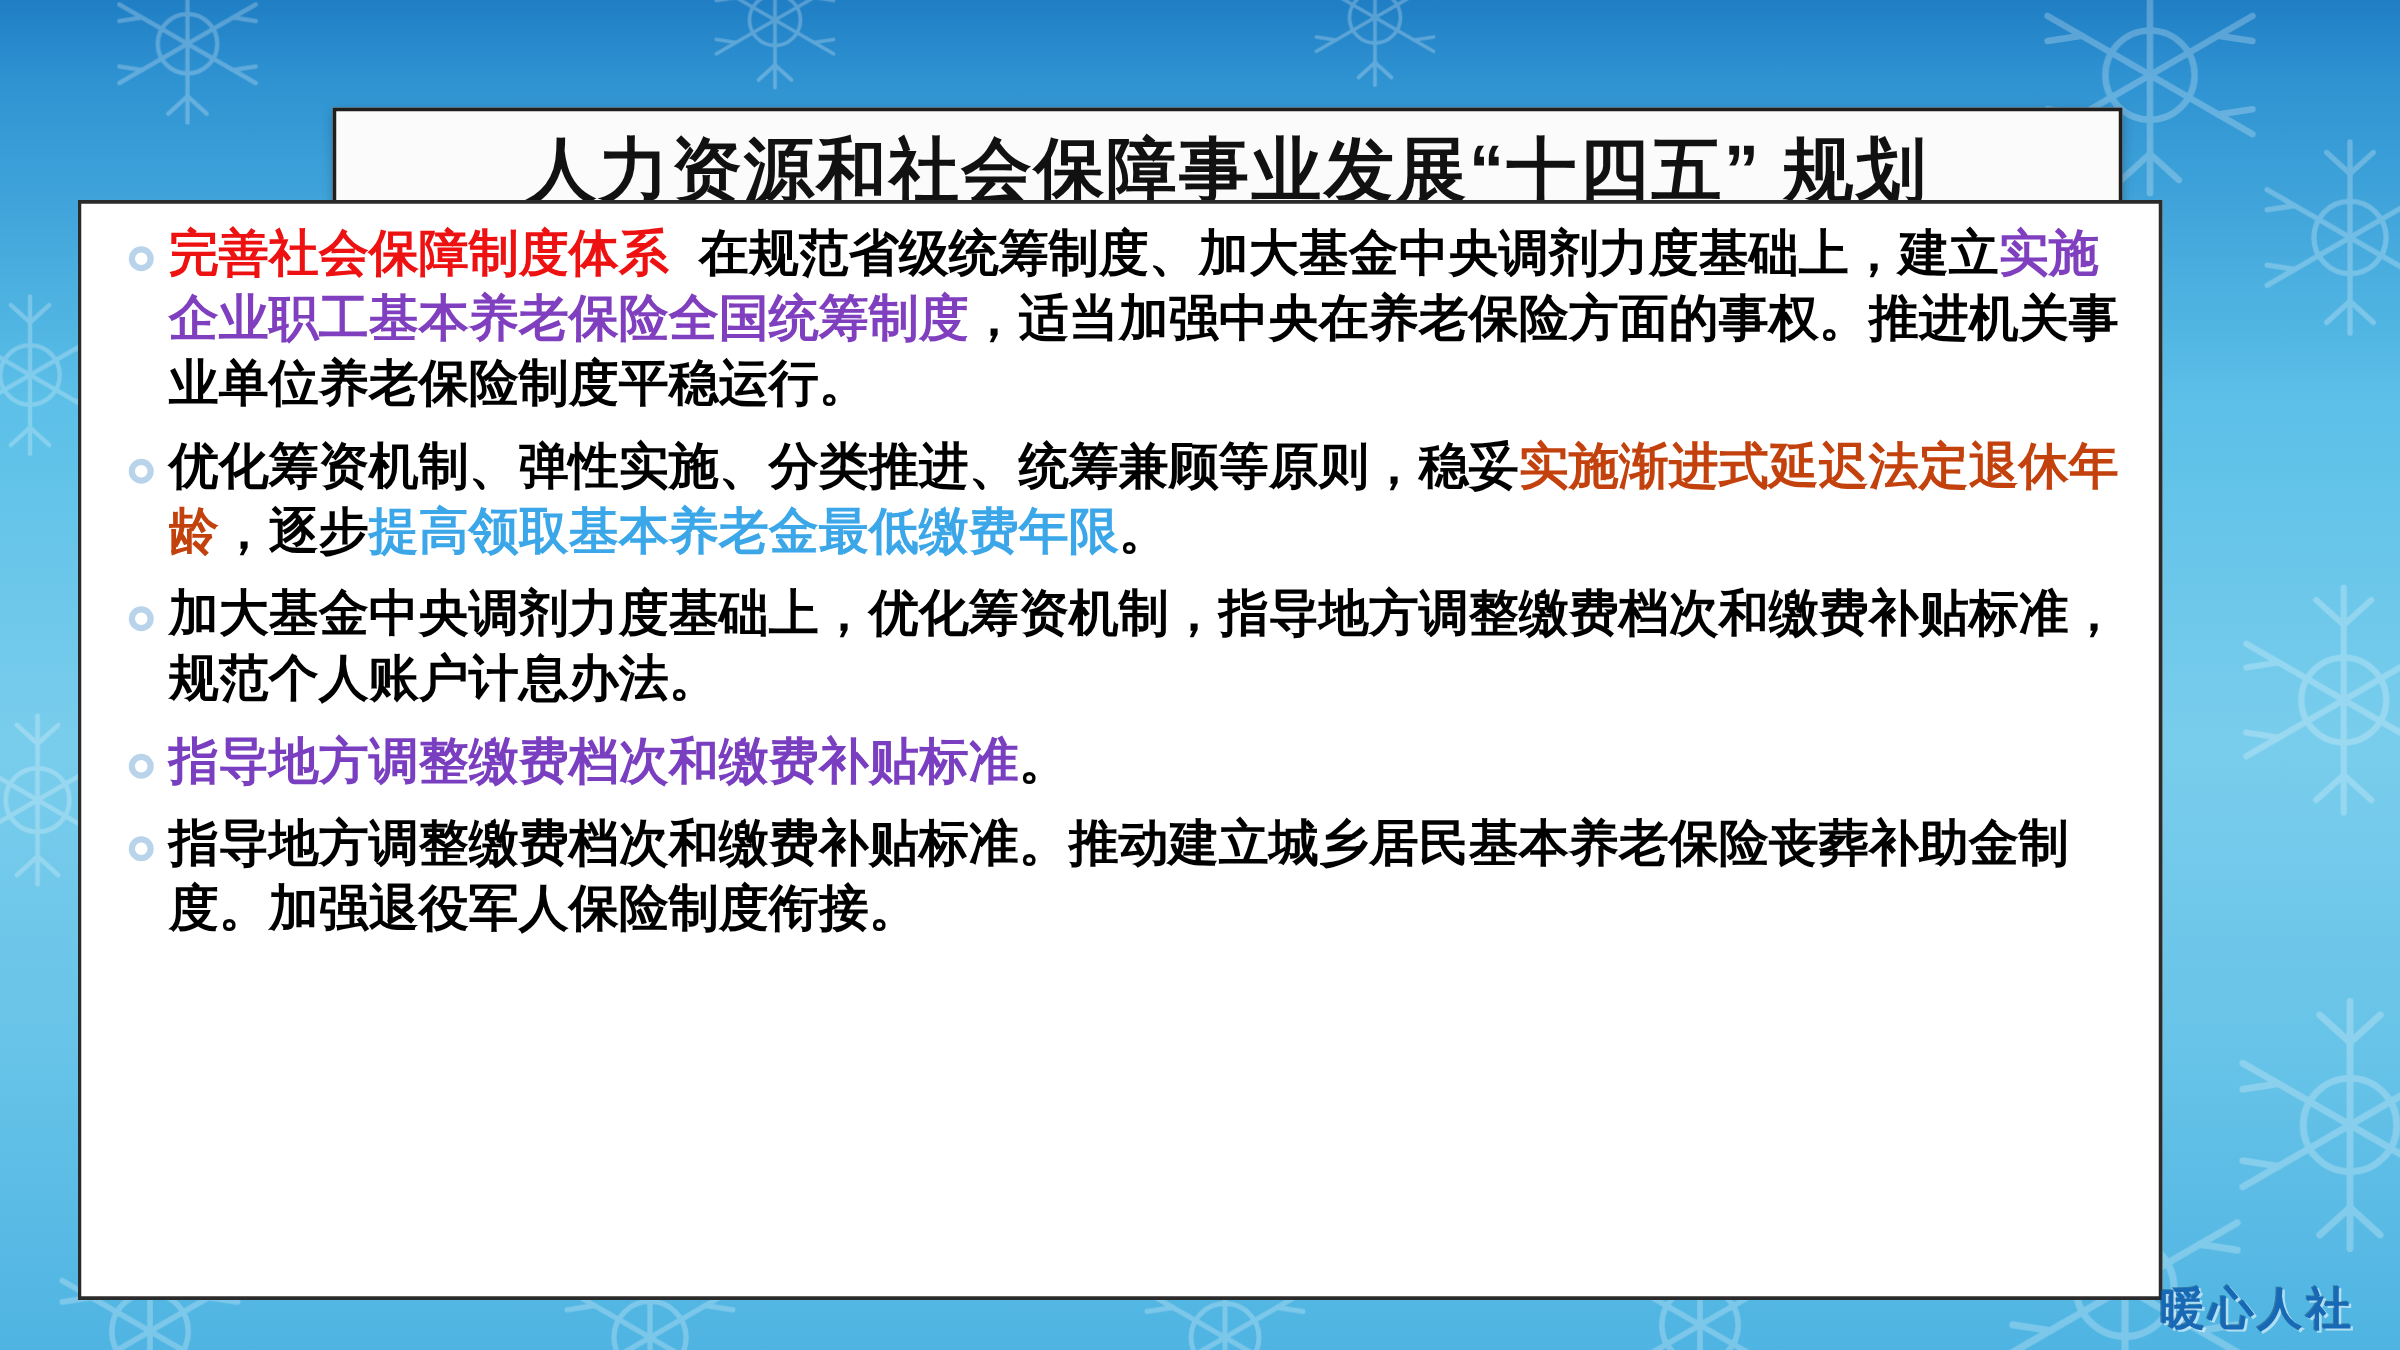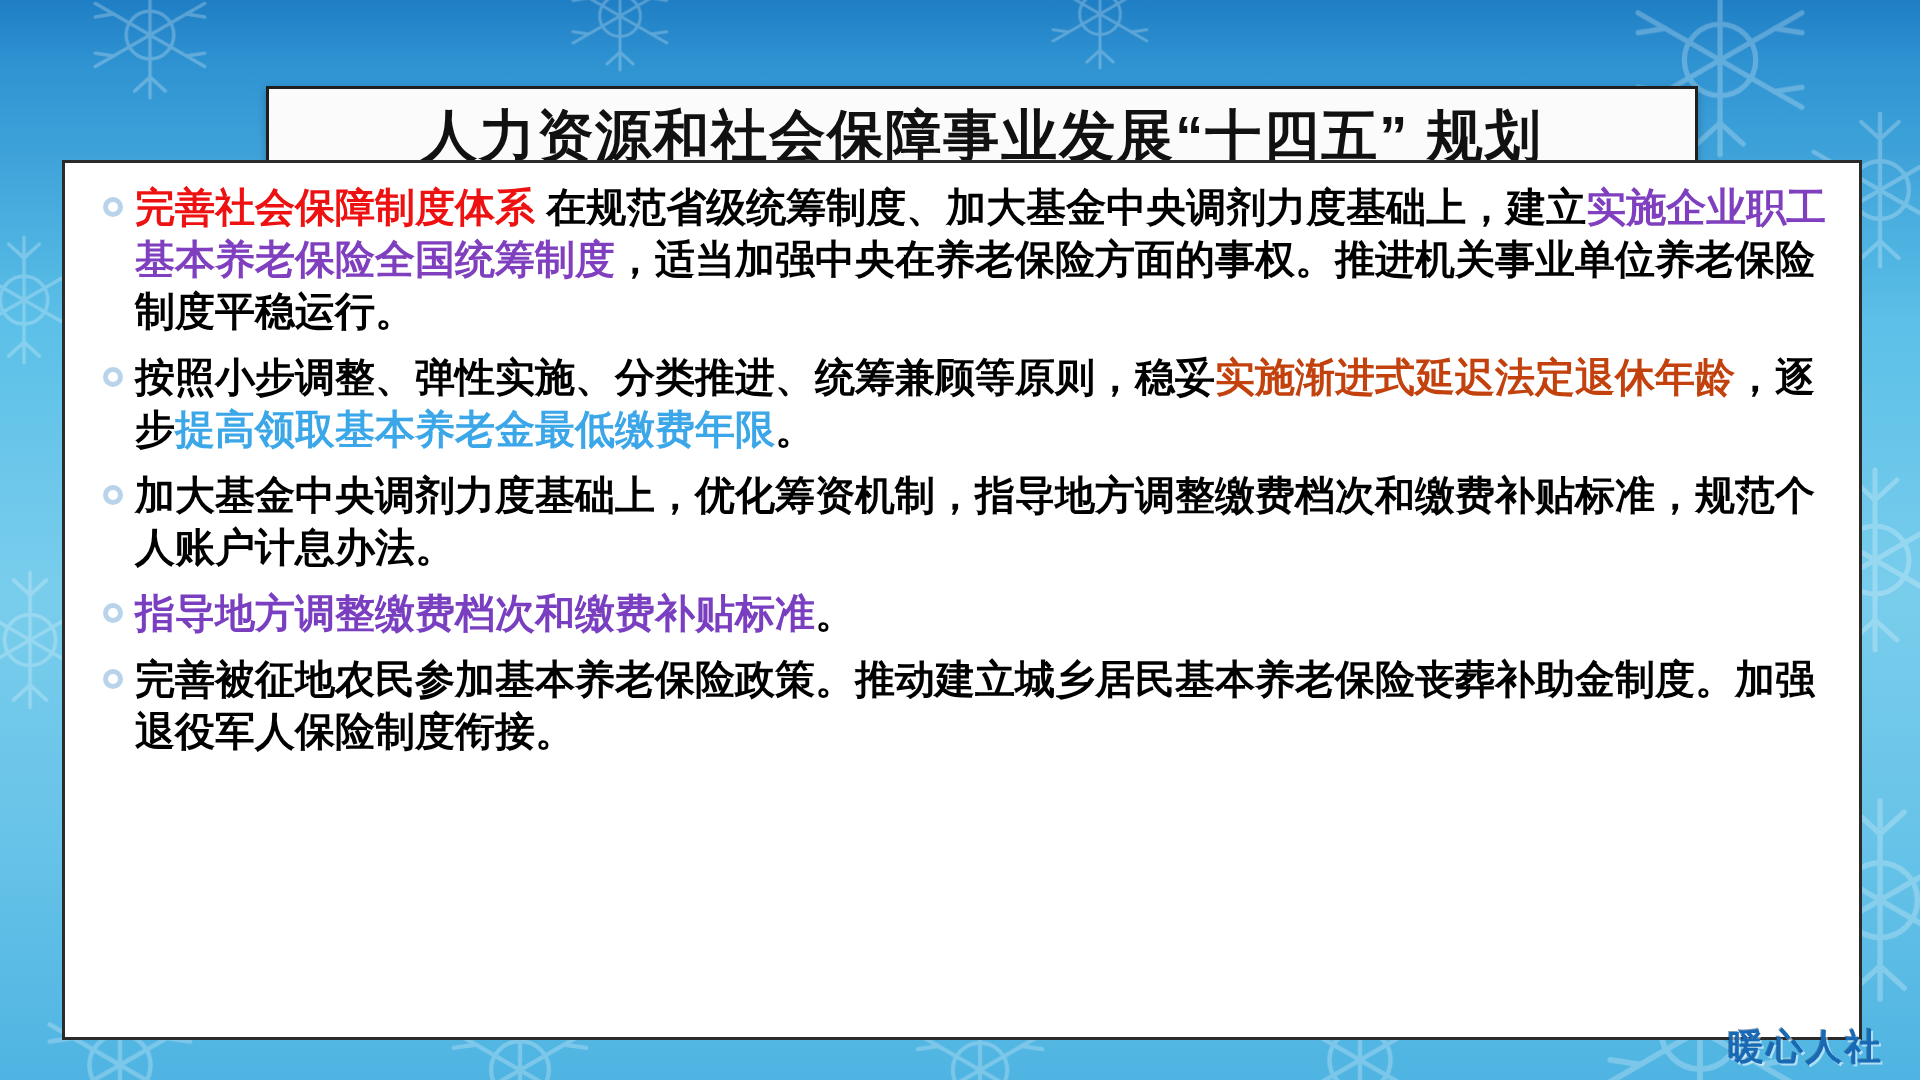--- a/index.html
+++ b/index.html
@@ -55,27 +55,28 @@
     letter-spacing: 2px;
     white-space: nowrap;
     line-height: 1;
   }
 
   
   #content-box {
     position: absolute;
     left: 62px;
     top: 160px;
-    width: 1800px;
+    width: 1668px;
     height: 880px;
     background: #ffffff;
     border: 3px solid #2b2b2b;
     box-sizing: border-box;
     padding: 18px 26px 24px 26px;
     overflow: hidden;
+    font-family: Liberation Mono, monospace;
   }
 
   .bullet-row {
     display: flex;
     align-items: flex-start;
     margin-bottom: 14px;
   }
   .bullet-marker {
     flex: 0 0 auto;
     width: 44px;
@@ -171,38 +172,38 @@
         <div class="bullet-row">
           <div class="bullet-marker">
             <div class="ring"></div>
           </div>
           <div class="bullet-text"><span class="c-red">完善社会保障制度体系</span><span class="c-black">  </span><span class="c-black">在规范省级统筹制度、加大基金中央调剂力度基础上，建立</span><span class="c-purple">实施企业职工基本养老保险全国统筹制度</span><span class="c-black">，适当加强中央在养老保险方面的事权。推进机关事业单位养老保险制度平稳运行。</span></div>
         </div>
         <div class="bullet-row">
           <div class="bullet-marker">
             <div class="ring"></div>
           </div>
-          <div class="bullet-text"><span class="c-black">按照小步调整、弹性实施、分类推进、统筹兼顾等原则，稳妥</span><span class="c-green">实施渐进式延迟法定退休年龄</span><span class="c-black">，逐步</span><span class="c-blue">提高领取基本养老金最低缴费年限</span><span class="c-black">。</span></div>
+          <div class="bullet-text"><span class="c-black">优化筹资机制、弹性实施、分类推进、统筹兼顾等原则，稳妥</span><span class="c-green">实施渐进式延迟法定退休年龄</span><span class="c-black">，逐步</span><span class="c-blue">提高领取基本养老金最低缴费年限</span><span class="c-black">。</span></div>
         </div>
         <div class="bullet-row">
           <div class="bullet-marker">
             <div class="ring"></div>
           </div>
           <div class="bullet-text"><span class="c-black">加大基金中央调剂力度基础上，优化筹资机制，指导地方调整缴费档次和缴费补贴标准，规范个人账户计息办法。</span></div>
         </div>
         <div class="bullet-row">
           <div class="bullet-marker">
             <div class="ring"></div>
           </div>
           <div class="bullet-text"><span class="c-violet">指导地方调整缴费档次和缴费补贴标准</span><span class="c-black">。</span></div>
         </div>
         <div class="bullet-row">
           <div class="bullet-marker">
             <div class="ring"></div>
           </div>
-          <div class="bullet-text"><span class="c-black">完善被征地农民参加基本养老保险政策。推动建立城乡居民基本养老保险丧葬补助金制度。加强退役军人保险制度衔接。</span></div>
+          <div class="bullet-text"><span class="c-black">指导地方调整缴费档次和缴费补贴标准。推动建立城乡居民基本养老保险丧葬补助金制度。加强退役军人保险制度衔接。</span></div>
         </div>
       </div>
   </div>
 
   <div id="watermark">暖心人社</div>
 
 </div>
 
 </body></html>

